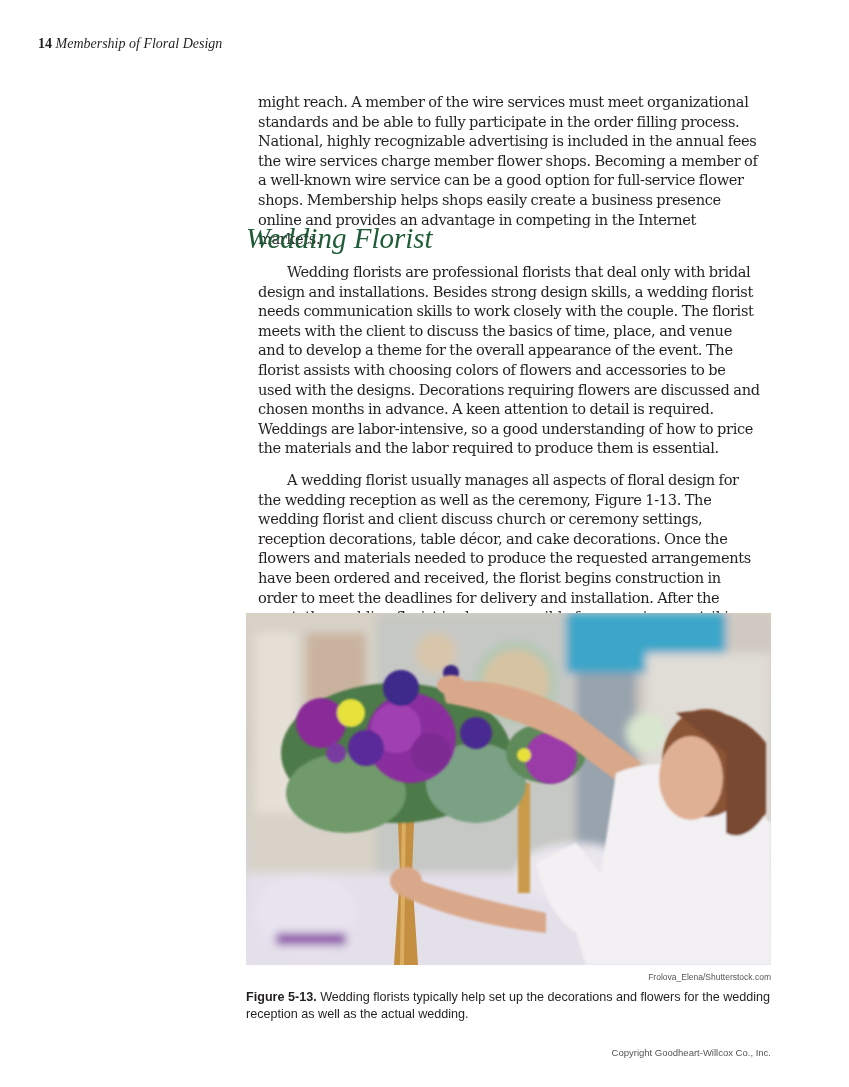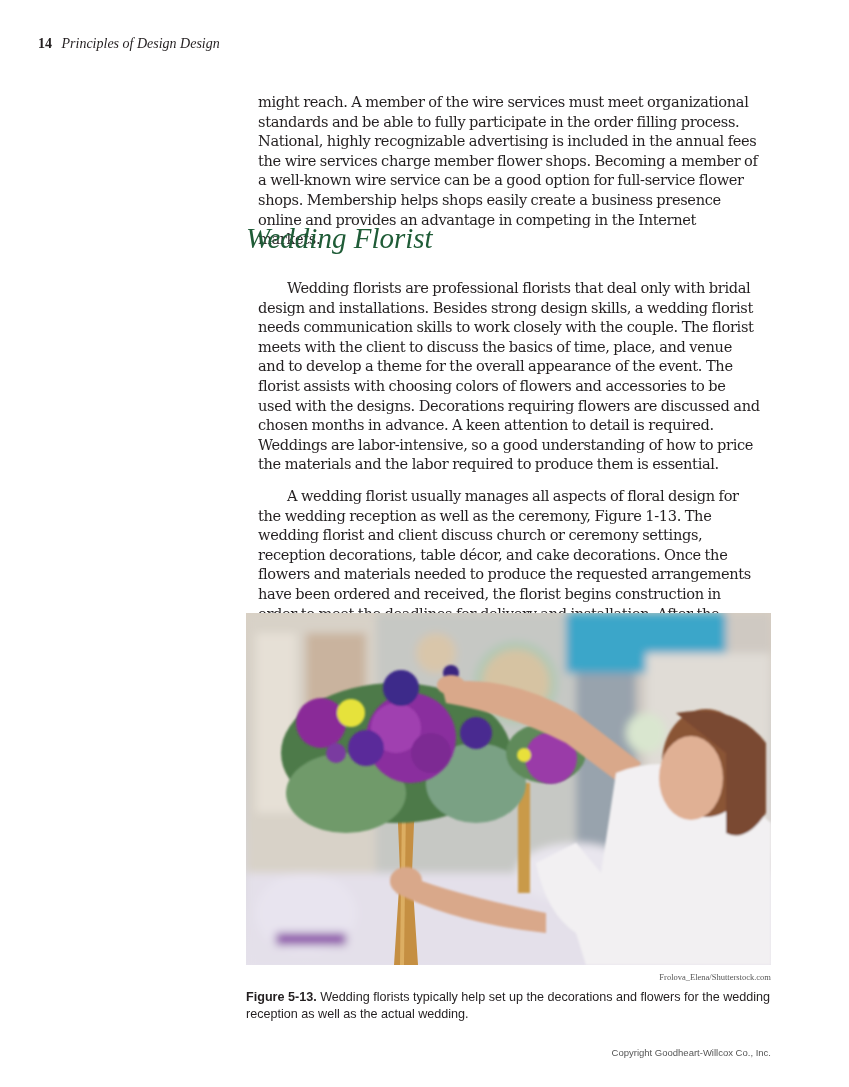--- a/index.html
+++ b/index.html
@@ -1,38 +1,38 @@
 <!DOCTYPE html>
 <html><head>
 <meta charset="utf-8">
 <style>
   html, body { margin: 0; padding: 0; background: #ffffff; }
   body { width: 849px; height: 1087px; position: relative; overflow: hidden; color: #231f20; }
   .running-head { position: absolute; left: 38px; top: 36px; font-family: "Liberation Serif", serif; font-size: 14px; color: #231f20; }
-  .running-head .pg { font-weight: bold; margin-right: 6px; }
+  .running-head .pg { font-weight: bold; }
   .running-head .title { font-style: italic; }
   .col { position: absolute; left: 246px; width: 526px; font-family: "DejaVu Serif", serif; font-size: 14.6px; line-height: 19.6px; color: #231f20; letter-spacing: -0.35px; word-spacing: -0.5px; }
   .col p { margin: 12px; text-align: left; }
   .col p.indent { text-indent: 29px; }
   .p1 { top: 80px; }
   .heading { position: absolute; left: 246px; top: 222px; font-family: "Liberation Serif", serif; font-style: italic; font-size: 29px; color: #1f5c37; }
-  .sec { top: 266px; }
+  .sec { top: 250px; }
   .figref { font-weight: normal; }
   .photo { position: absolute; left: 246px; top: 613px; width: 525px; height: 352px; overflow: hidden; background: linear-gradient(180deg, #d9cfc2 0%, #c9c8c6 40%, #d8d6dc 70%, #e6e2ec 100%); }
-  .credit { position: absolute; right: 78px; top: 972px; font-family: Liberation Serif, serif; font-size: 8.5px; color: #555; }
+  .credit { position: absolute; right: 78px; top: 972px; font-family: Liberation Sans, sans-serif; font-size: 8.5px; color: #555; }
   .caption { position: absolute; left: 246px; top: 989px; width: 526px; font-family: "Liberation Sans", sans-serif; font-size: 12.6px; line-height: 16.5px; color: #231f20; }
   .caption .lbl { font-weight: bold; }
   .copyright { position: absolute; right: 78px; top: 1047px; font-family: "Liberation Sans", sans-serif; font-size: 9.5px; color: #555; text-align: right; }
 </style>
 </head>
 <body>
 
 <div class="running-head">
   <span class="pg">14</span>
-  <span class="title">Principles of Design Design</span>
+  <span class="title">Membership of Floral Design</span>
 </div>
 
 <div class="col p1">
   <p>might reach. A member of the wire services must meet organizational standards and be able to fully participate in the order filling process. National, highly recognizable advertising is included in the annual fees the wire services charge member flower shops. Becoming a member of a well-known wire service can be a good option for full-service flower shops. Membership helps shops easily create a business presence online and provides an advantage in competing in the Internet markets.</p>
 </div>
 
 <div class="heading">Wedding Florist</div>
 
 <div class="col sec">
   <p class="indent">Wedding florists are professional florists that deal only with bridal design and installations. Besides strong design skills, a wedding florist needs communication skills to work closely with the couple. The florist meets with the client to discuss the basics of time, place, and venue and to develop a theme for the overall appearance of the event. The florist assists with choosing colors of flowers and accessories to be used with the designs. Decorations requiring flowers are discussed and chosen months in advance. A keen attention to detail is required. Weddings are labor-intensive, so a good understanding of how to price the materials and the labor required to produce them is essential.</p>

